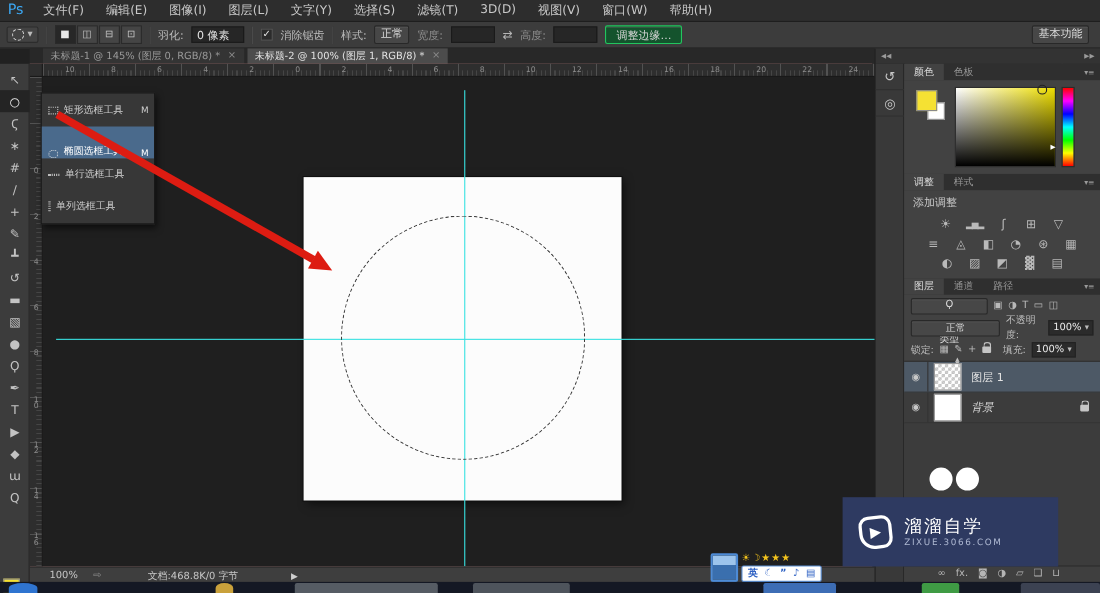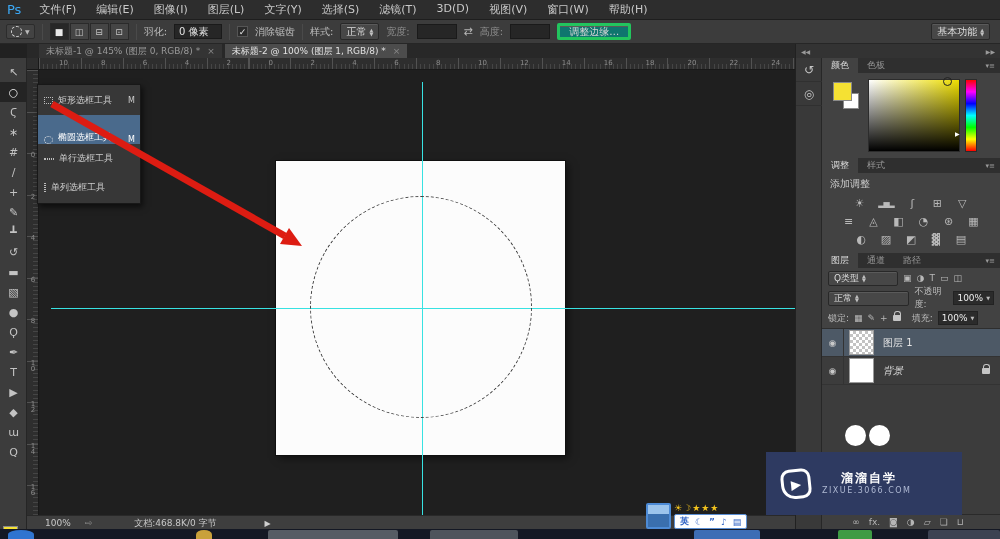--- a/index.html
+++ b/index.html
@@ -27,24 +27,24 @@
   .vsep { width:1px; height:16px; background:#2a2a2a; border-right:1px solid #4a4a4a; }
   .mode-group { display:flex; gap:1px; }
   .mode-btn { width:19px; height:17px; display:flex; align-items:center; justify-content:center;
     background:#454545; border:1px solid #2a2a2a; color:#c5c5c5; font-size:9px; }
   .mode-btn[data-active="true"] { background:#272727; color:#e8e8e8; }
   .opt-field { background:#262626; border:1px solid #1a1a1a; height:15px; color:#e2e2e2;
     display:flex; align-items:center; padding:0 4px; min-width:48px; }
   .opt-field.short { min-width:40px; }
   .checkbox { width:11px; height:11px; background:#2b2b2b; border:1px solid #555;
     display:flex; align-items:center; justify-content:center; font-size:9px; color:#e6e6e6; }
-  .sel { display:flex; align-items:center; gap:0; background:#474747; border:1px solid #282828;
-    border-radius:2px; height:17px; padding:0 5px; color:#ddd; box-shadow:inset 0 1px 0 #5a5a5a; }
+  .sel { display:flex; align-items:center; gap:20px; background:#474747; border:1px solid #282828;
+    border-radius:2px; height:17px; padding:0 5px; color:#ddd; box-shadow:inset 0 1px 0 #5a5a5a;flex-direction:column; }
   .ud { display:inline-flex; flex-direction:column; align-items:center; font-size:5px; line-height:4px; color:#c0c0c0; margin-left:3px; }
-  .btn { background:#0f766e; border:3px solid #22c55e; border-radius:2px; height:17px;
+  .btn { background:#14532d; border:1px solid #22c55e; border-radius:2px; height:17px;
     display:flex; align-items:center; padding:0 9px; color:#d5d5d5; box-shadow:inset 0 1px 0 #5a5a5a; }
   .swap-glyph { color:#b5b5b5; font-size:11px; }
   .spacer { flex:1; }
   .dim-label { color:#8f8f8f; }
   
   .tabbar-docs { position:absolute; left:27px; top:44px; width:768px; height:14px;
     background:#282828; display:flex; align-items:stretch; gap:3px; padding-left:12px; }
   .doc-tab { display:flex; align-items:center; gap:7px; padding:0 7px; font-size:9px;
     background:#343434; color:#9a9a9a; white-space:nowrap; }
   .doc-tab[data-active="true"] { background:#4c4c4c; color:#e2e2e2; }
@@ -150,21 +150,21 @@
   .layers-empty { height:129px; background:#3c3c3c; }
   .layers-bottom { height:15px; background:#3f3f3f; border-top:1px solid #2a2a2a;
     display:flex; align-items:center; justify-content:center; gap:9px; font-size:9px; color:#b5b5b5; padding-right:6px; }
   
   .wm-circle { position:absolute; top:425px; width:21px; height:21px; background:#fff; border-radius:50%; z-index:44; }
   .watermark { position:absolute; left:766px; top:452px; width:196px; height:63px; background:#2e3a61;
     display:flex; align-items:center; gap:11px; padding-left:15px; z-index:45; }
   .wm-logo { width:30px; height:30px; border:3px solid #fff; border-radius:9px 9px 9px 14px;
     display:flex; align-items:center; justify-content:center; color:#fff; font-size:13px; transform:rotate(-6deg); }
   .wm-text { display:flex; flex-direction:column; line-height:1.15; }
-  .wm-title { color:#fff; font-size:12px; font-weight:bold; letter-spacing:2px;margin-left:19px; }
+  .wm-title { color:#fff; font-size:16px; font-weight:normal; letter-spacing:2px; }
   .wm-url { color:#aeb8d2; font-size:8px; letter-spacing:1.5px; text-transform:uppercase; }
   
   .ime { position:absolute; left:646px; top:502px; display:flex; gap:3px; z-index:50; align-items:flex-end; }
   .ime-photo { width:25px; height:26px; border:2px solid #4d8bd6; border-radius:2px;
     background:linear-gradient(to bottom,#9cc4ec 0 40%,#3a6fae 40%); }
   .ime-col { display:flex; flex-direction:column; }
   .ime-top { height:12px; color:#f3c31d; font-size:9px; letter-spacing:1px; line-height:12px; }
   .ime-row { height:15px; background:#fff; border:1px solid #5b8fd4; border-radius:2px;
     display:flex; align-items:center; gap:6px; padding:0 5px; color:#2f62c4; font-size:9px; font-weight:bold; }
   

